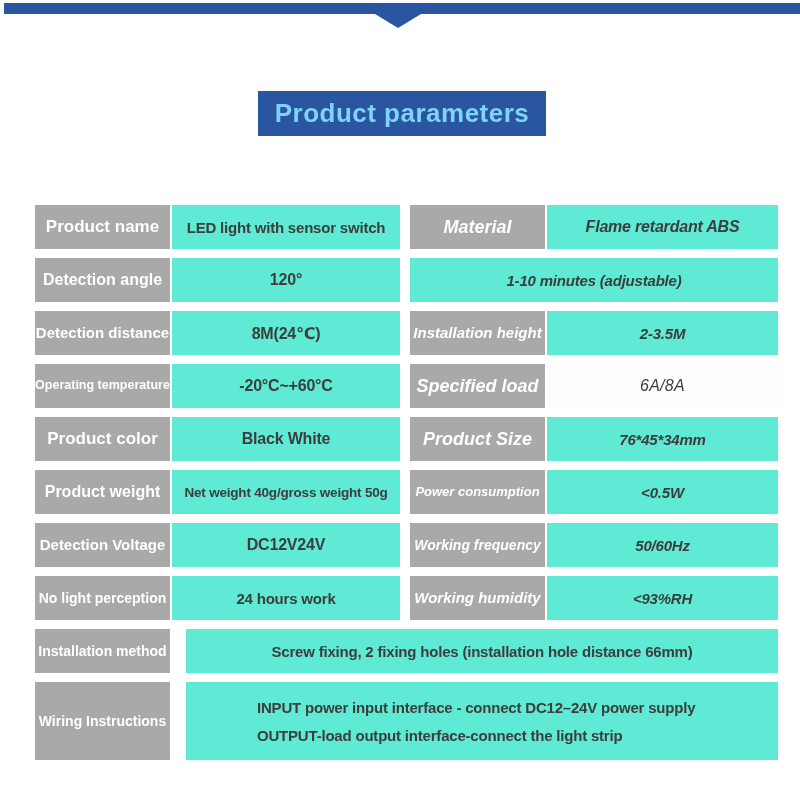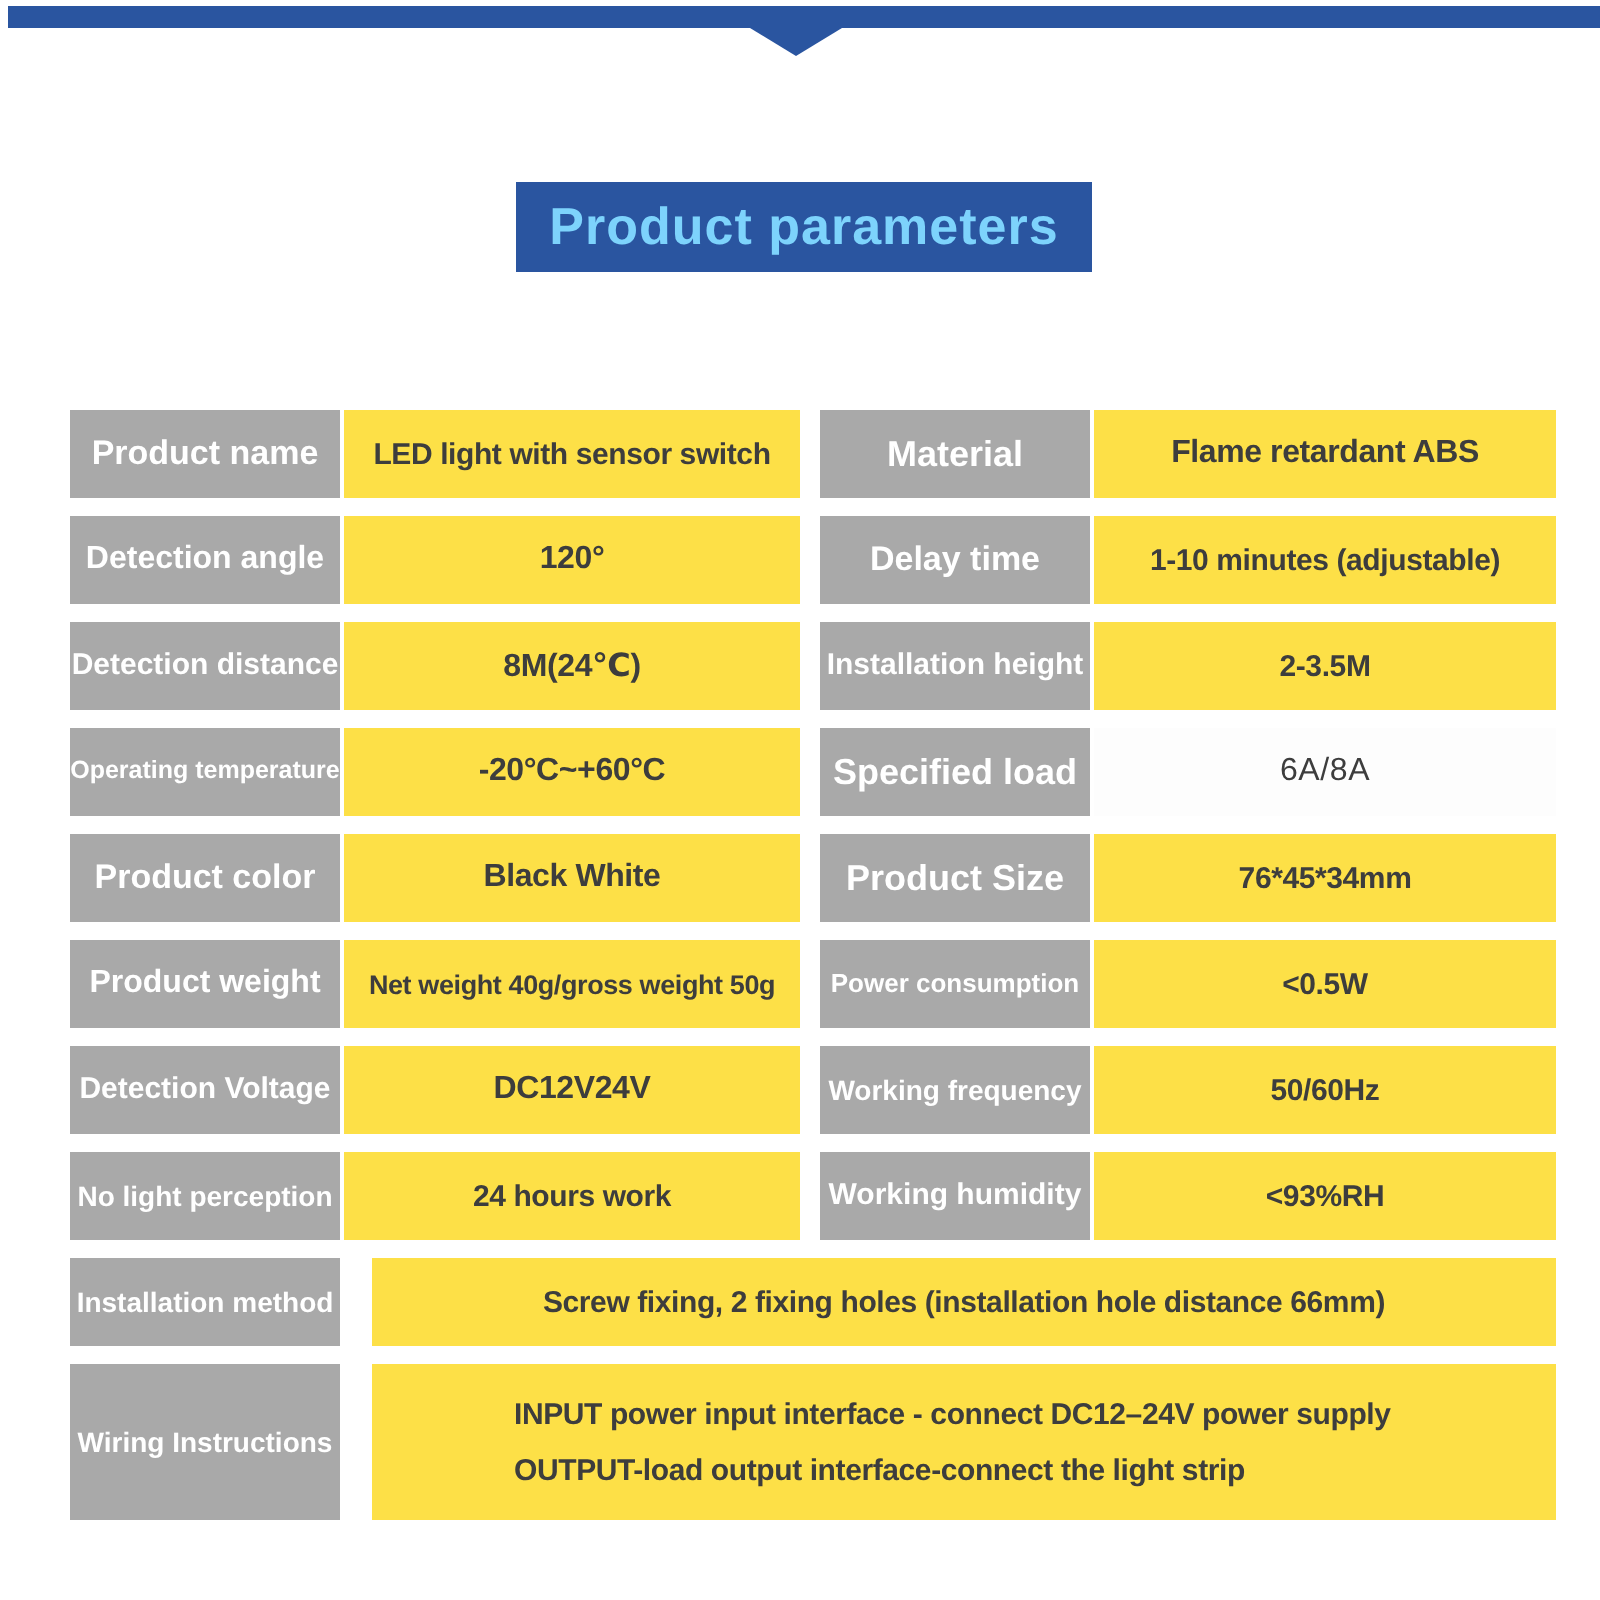--- a/index.html
+++ b/index.html
@@ -33,32 +33,32 @@
   }
   
   .spec-table {
     position: absolute; left: 35px; top: 205px; width: 743px;
     display: flex; flex-direction: column;
   }
   .row { display: flex; margin-bottom: 9px; height: 44px; }
   .row.tall { height: 78px; }
   .cell { display: flex; }
   .cell.half-l { width: 365px; margin-right: 10px; }
-  .cell.half-r { width: 368px; }
+  .cell.half-r { width: 368px; font-style: italic; }
   .cell.full { width: 743px; gap: 14px; }
   .label {
     width: 135px; flex: 0 0 135px; margin-right: 2px;
     background: #a9a9a9;
     color: #ffffff; font-weight: bold;
     display: flex; align-items: center; justify-content: center;
     text-align: center; line-height: 1.05;
   }
   .value {
     flex: 1 1 auto;
-    background: #fde047;
+    background: #5eead4;
     color: #3d3d3d; font-weight: bold; font-size: 15px;
     display: flex; align-items: center; justify-content: center;
     text-align: center; letter-spacing: -0.2px;
   }
   .value.white-bg { background: #fdfdfd; font-weight: normal; letter-spacing: 0.3px; }
   .value.multiline {
     flex-direction: column; align-items: flex-start; justify-content: center;
     padding-left: 71px; text-align: left; gap: 11px; font-size: 15px;
   }
   .fs18 { font-size: 18px; }
@@ -92,21 +92,20 @@
       <div class="value fs16">Flame retardant ABS</div>
     </div>
   </div>
 
   <div class="row">
     <div class="cell half-l">
       <div class="label fs16">Detection angle</div>
       <div class="value fs16">120°</div>
     </div>
     <div class="cell half-r">
-      <div class="label fs17">Delay time</div>
       <div class="value fs15">1-10 minutes (adjustable)</div>
     </div>
   </div>
 
   <div class="row">
     <div class="cell half-l">
       <div class="label fs15">Detection distance</div>
       <div class="value fs16">8M(24℃)</div>
     </div>
     <div class="cell half-r">

